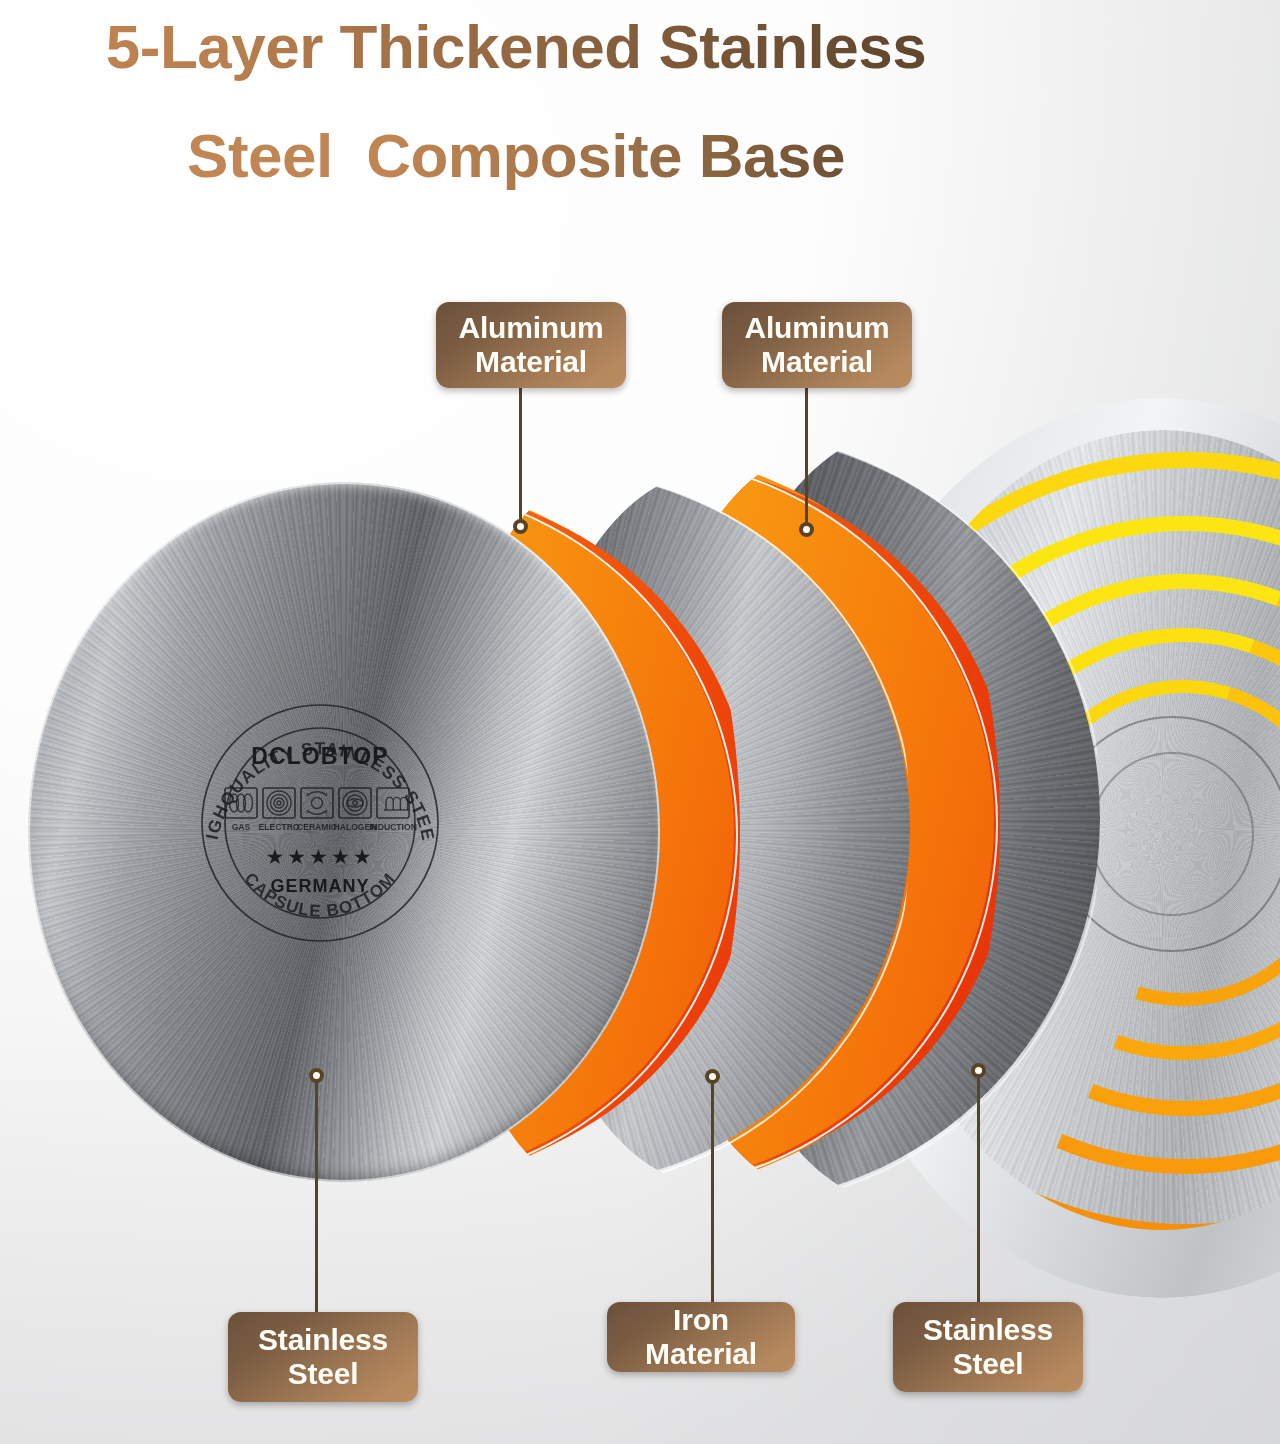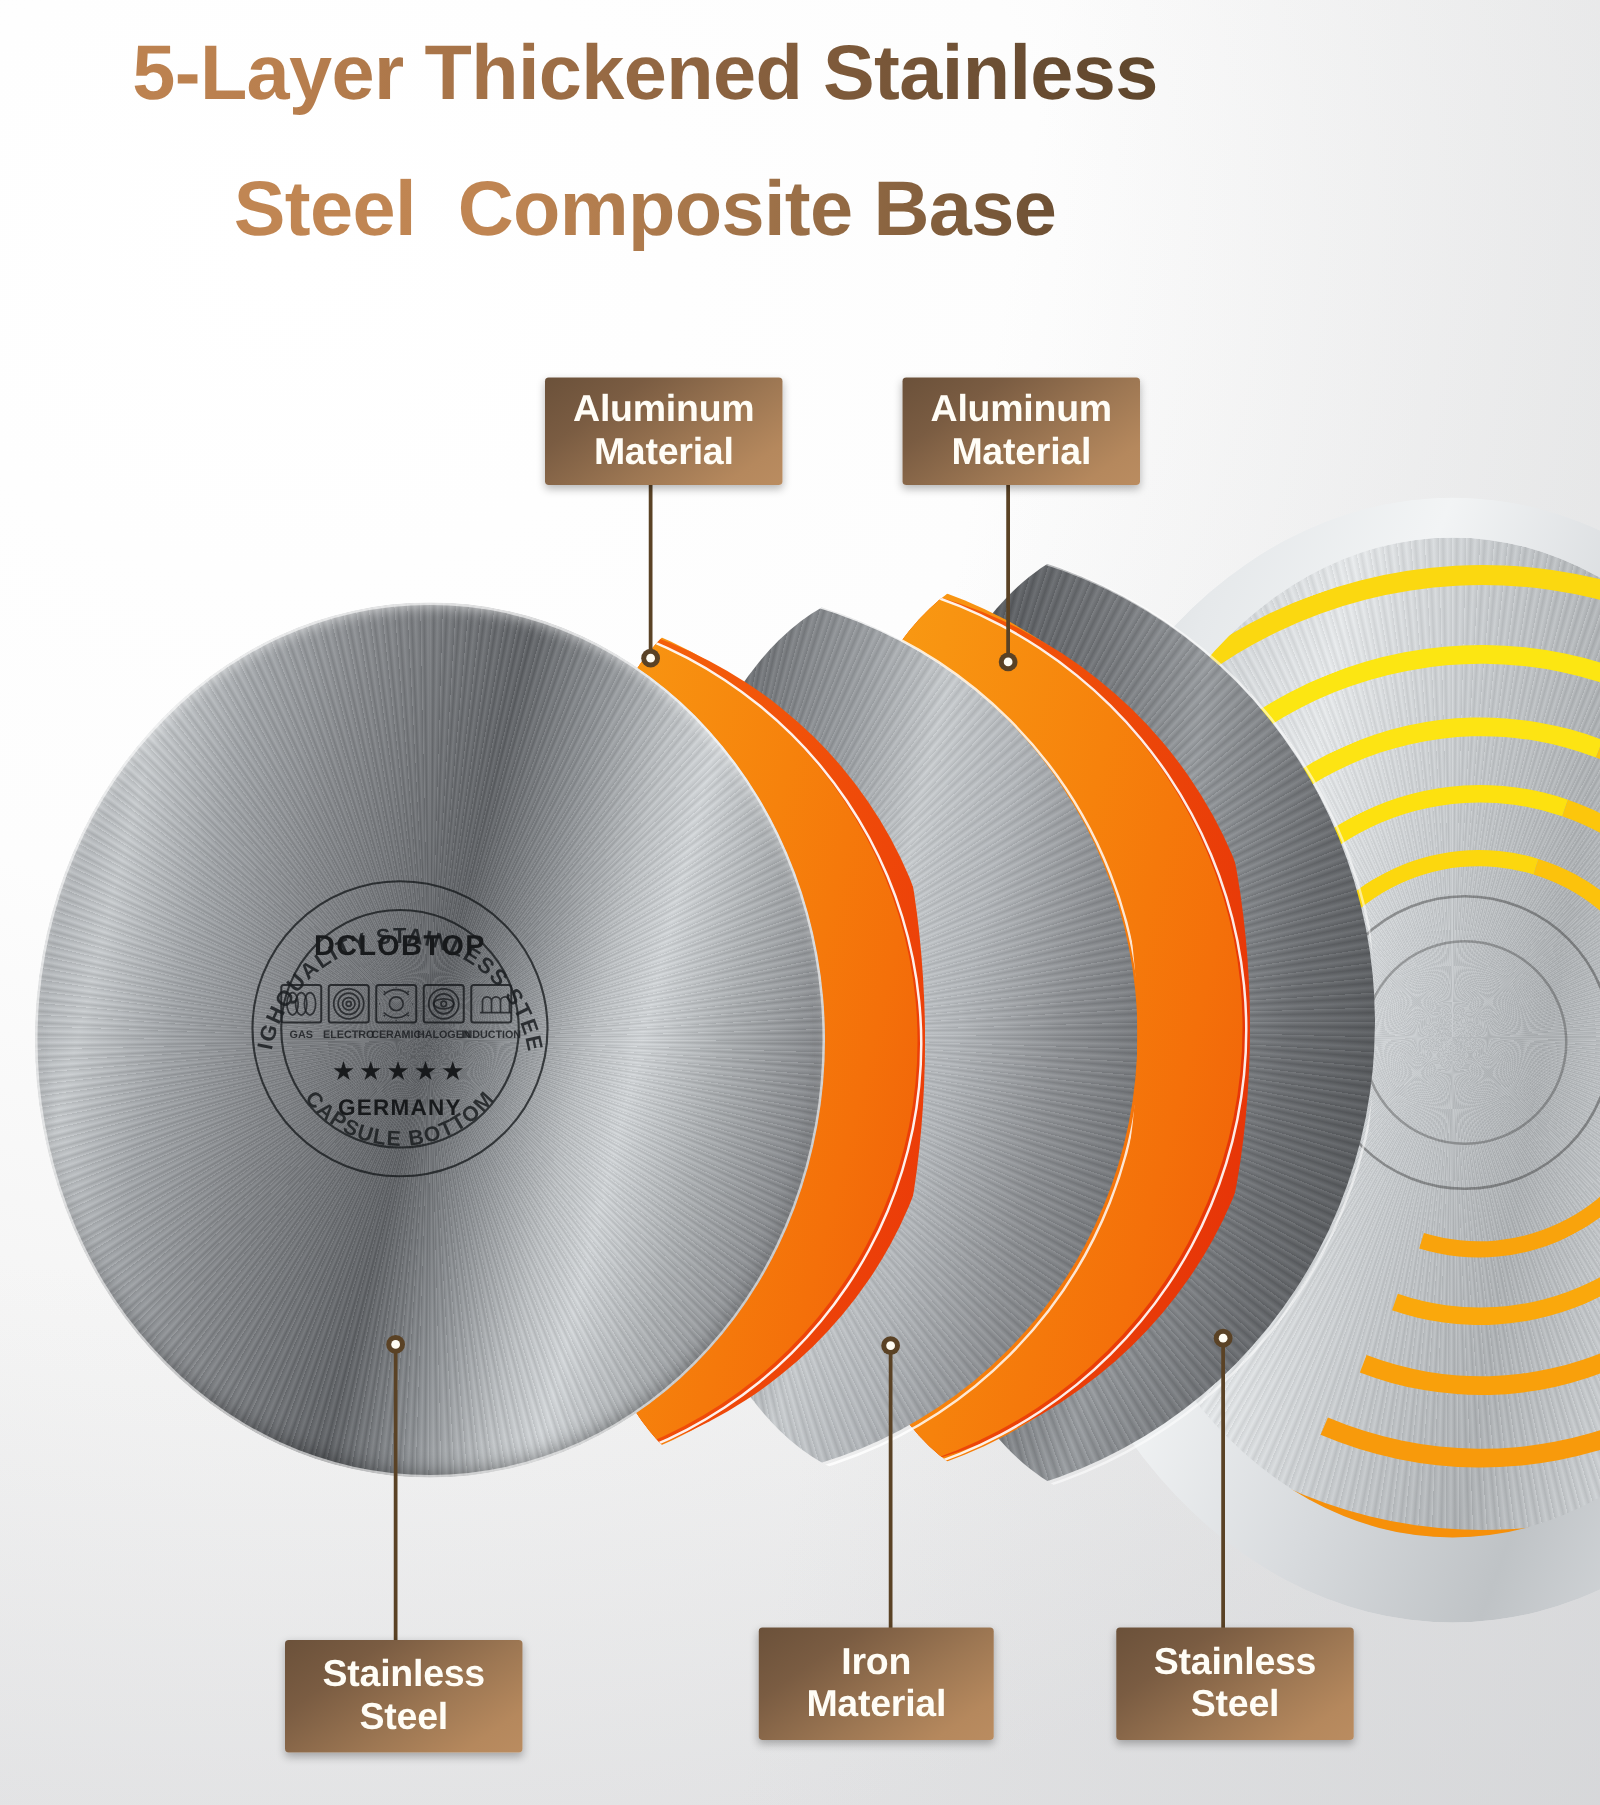--- a/index.html
+++ b/index.html
@@ -23,21 +23,21 @@
   #bg-tint {
     position: absolute; inset: 0;
     background:
       linear-gradient(100deg, rgba(255,255,255,0) 55%, rgba(196,198,201,.38) 100%),
       linear-gradient(180deg, rgba(255,255,255,0) 70%, rgba(200,202,205,.22) 100%);
     pointer-events: none;
   }
 
   
   .head-wrap {
-    position: absolute; top: 12px; left: 0; width: 1032px;
+    position: absolute; top: 0; left: 0; width: 1032px;
     text-align: center;
     z-index: 40;
   }
   .title-line {
     font-weight: 700;
     font-size: 62px;
     line-height: 78px;
     letter-spacing: -0.5px;
     font-stretch: condensed;
     background: linear-gradient(90deg, #c08552 0%, #b97f4e 22%, #8c6340 55%, #6b4e33 78%, #554027 100%);
@@ -146,21 +146,21 @@
     width: 240px; height: 262px;
     z-index: 14;
     opacity: .93;
   }
   #logo svg { width: 100%; height: 100%; display: block; }
 
   
   .badge {
     position: absolute;
     z-index: 60;
-    border-radius: 3px;
+    border-radius: 13px;
     background: linear-gradient(145deg, #6b513a 0%, #7a5c42 26%, #9d7753 60%, #b5885d 85%, #ba8c60 100%);
     box-shadow: 0 3px 7px rgba(0,0,0,.28);
     color: #fffdf6;
     font-weight: 700;
     font-size: 30px;
     line-height: 34px;
     text-align: center;
     padding: 12px 18px;
     box-sizing: border-box;
     letter-spacing: -0.2px;
@@ -378,21 +378,21 @@
   <div class="lead" style="left:805px; top:388px; height:141px;"></div>
   <div class="dot" style="left:799px; top:522px;"></div>
 
   <div class="badge" style="left:228px; top:1312px; width:190px; height:90px;">
     <span>Stainless</span>
     <span>Steel</span>
   </div>
   <div class="lead" style="left:315px; top:1076px; height:238px;"></div>
   <div class="dot" style="left:309px; top:1068px;"></div>
 
-  <div class="badge" style="left:607px; top:1302px; width:188px; height:90px;">
+  <div class="badge" style="left:607px; top:1302px; width:188px; height:70px;">
     <span>Iron</span>
     <span>Material</span>
   </div>
   <div class="lead" style="left:711px; top:1078px; height:226px;"></div>
   <div class="dot" style="left:705px; top:1069px;"></div>
 
   <div class="badge" style="left:893px; top:1302px; width:190px; height:90px;">
     <span>Stainless</span>
     <span>Steel</span>
   </div>

